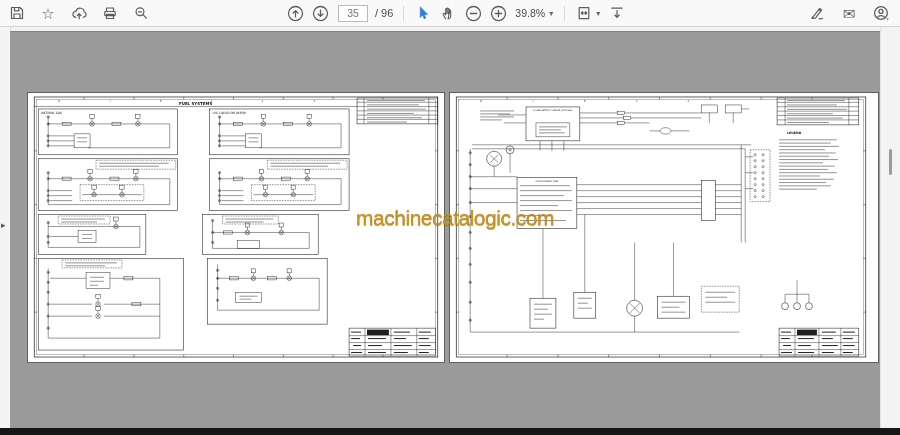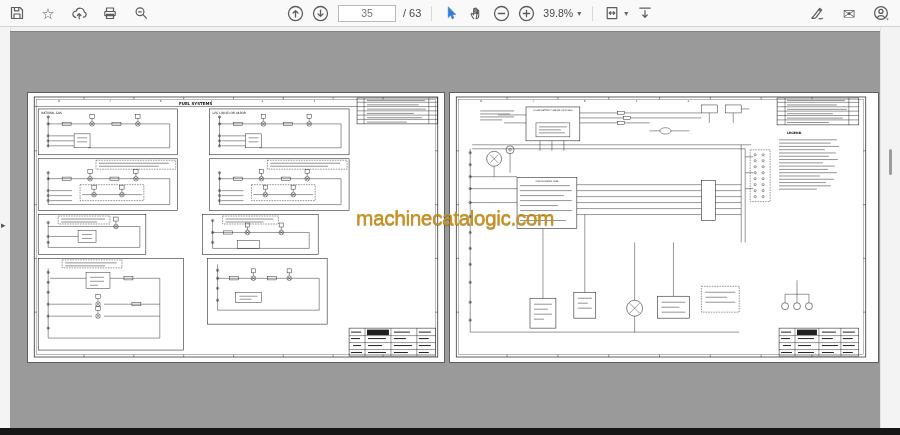--- a/index.html
+++ b/index.html
@@ -12,21 +12,21 @@
   .tb-left{margin-left:6px;gap:9px}
   .tb-center{position:absolute;left:284px;gap:3px}
   .tb-right{position:absolute;right:8px;gap:10px}
   .tb-btn{width:22px;height:22px;display:flex;align-items:center;justify-content:center;
     color:#5c5c5c;cursor:pointer;flex:0 0 auto}
   .tb-btn svg{display:block}
   .ico{stroke:#5c5c5c;fill:none;stroke-width:1.2;stroke-linecap:round;stroke-linejoin:round}
   .glyph{color:#5c5c5c;line-height:1}
   .tb-sep{width:1px;height:15px;background:#d8d8d8;margin:0 5px}
   .pagebox{min-width:24px;height:15px;border:1px solid #b9b9b9;background:#fff;color:#777;
-    font-size:10.5px;display:flex;align-items:center;justify-content:center;margin:0 4px;padding:0 16px}
+    font-size:10.5px;display:flex;align-items:center;justify-content:center;margin:0 4px;padding:0 2px}
   .pagetotal{font-size:11px;color:#4a4a4a;margin-right:2px;white-space:nowrap}
   .zoombox{display:flex;align-items:center;font-size:10.5px;color:#4a4a4a;margin:0 3px;cursor:pointer}
   .caret{font-size:8px;color:#666;margin-left:4px}
 
   
   .content{position:absolute;top:27px;left:0;width:900px;height:401px;background:#f2f2f2}
   .rail{position:absolute;left:0;top:0;width:10px;height:401px;background:#f4f4f4;border-right:1px solid #e2e2e2}
   .rail-arrow{position:absolute;left:1px;top:193px;font-size:9px;color:#555;cursor:pointer}
   .canvas{position:absolute;left:10px;top:4px;width:870px;height:397px;background:#9a9a9a;
     border-top:1px solid #828282;box-sizing:border-box}
@@ -95,21 +95,21 @@
           <path d="M8 11.2 V5.4 M5.7 7.6 L8 5.3 l2.3 2.3"></path>
       </svg>
     </div>
     <div class="tb-btn">
       <svg class="ico" width="17" height="17" viewBox="0 0 16 16">
         <circle cx="8" cy="8" r="6.6"></circle>
           <path d="M8 4.8 V10.6 M5.7 8.4 L8 10.7 l2.3-2.3"></path>
       </svg>
     </div>
     <div class="pagebox">35</div>
-    <div class="pagetotal">/ 63</div>
+    <div class="pagetotal">/ 96</div>
     <div class="tb-sep"></div>
     <div class="tb-btn">
       <svg width="16" height="16" viewBox="0 0 16 16">
         <path fill="#2f7fdb" stroke="#2f7fdb" stroke-width=".5" d="M5.2 1.8 L5.2 12.6 L7.7 10.3 L9.1 13.9 L10.9 13.1 L9.5 9.7 L12.8 9.4 Z"></path>
       </svg>
     </div>
     <div class="tb-btn">
       <svg class="ico" width="16" height="16" viewBox="0 0 16 16">
         <path stroke-width="1.05" d="M5.8 13.8 C4.6 12.4 3.6 10.9 3.1 9.4 c-.3-.9.9-1.5 1.5-.7 l1 1.2 V4.3 c0-.9 1.3-.9 1.3 0 V8.6 m0-4.9 c0-.9 1.3-.9 1.3 0 V8.5 m0-3.9 c0-.9 1.3-.9 1.3 0 V8.8 m0-2.9 c0-.8 1.2-.8 1.2 0 V10.6 c0 1.9-.9 3.2-2.6 3.2 z"></path>
       </svg>

